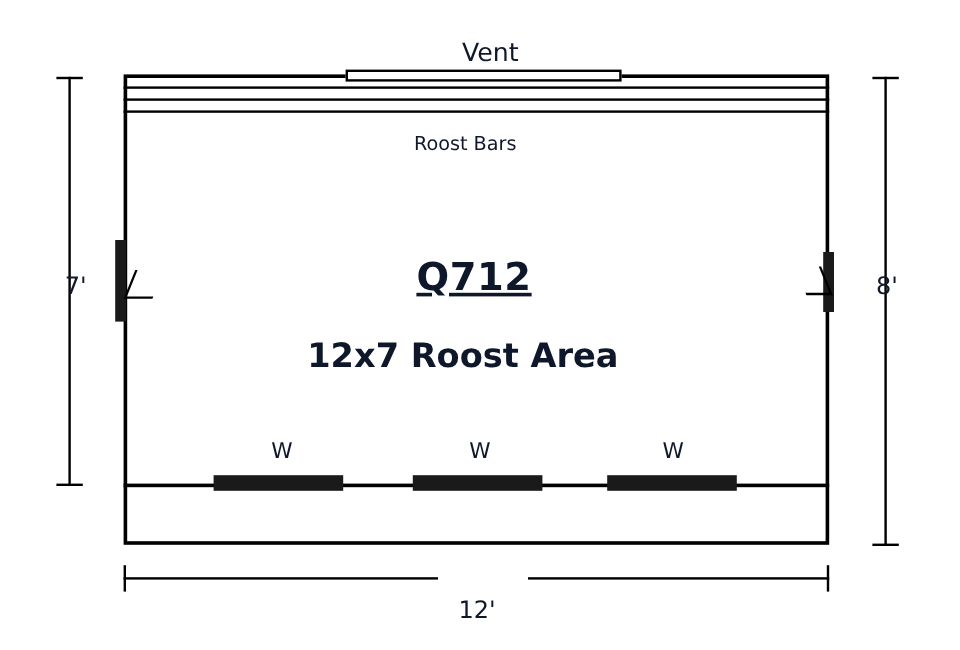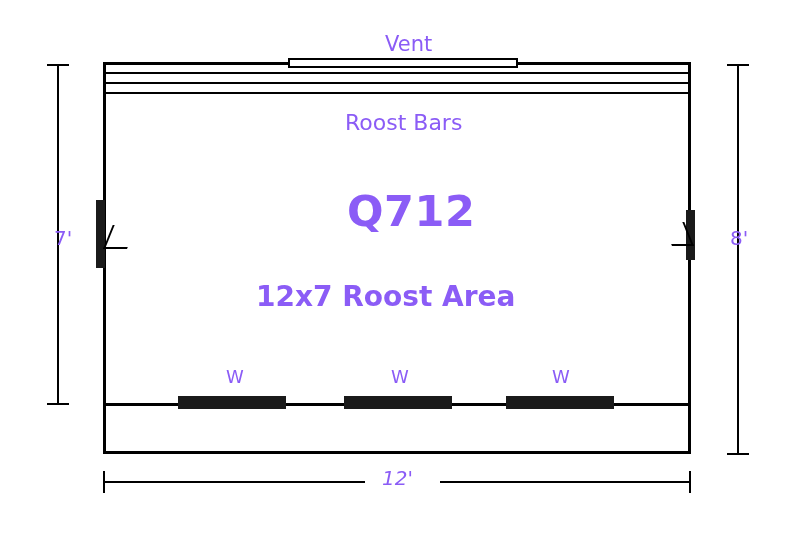--- a/index.html
+++ b/index.html
@@ -10,21 +10,21 @@
   body {
     font-family: "DejaVu Sans", sans-serif;
   }
   #stage {
     position: relative;
     width: 800px;
     height: 542px;
     background: #ffffff;
     overflow: hidden;
   }
-  .txt { position: absolute; color: #8b5cf6; white-space: nowrap; }
+  .txt { position: absolute; color: #0f172a; white-space: nowrap; }
 
   
   #coop-outline {
     position: absolute;
     left: 103px;
     top: 62px;
     width: 588px;
     height: 392px;
     border: 3px solid #000;
     box-sizing: border-box;
@@ -136,27 +136,28 @@
     background: #000;
   }
 
   
   #label-vent {
     left: 385px; top: 32px;
     font-size: 21px;
   }
   #label-roost {
     left: 345px; top: 110px;
-    font-size: 22px;
+    font-size: 16px;
   }
   #label-model {
-    left: 347px; top: 186px;
-    font-size: 43px;
+    left: 347px; top: 212px;
+    font-size: 32px;
     font-weight: bold;
     letter-spacing: 0.5px;
+    text-decoration: underline;
   }
   #label-area {
     left: 256px; top: 280px;
     font-size: 28px;
     font-weight: bold;
   }
   #label-nest {
     left: 326px; top: 418px;
     font-size: 19px;
   }
@@ -165,23 +166,22 @@
   }
   #label-dim-left {
     left: 54px; top: 226px;
     font-size: 20px;
   }
   #label-dim-right {
     left: 730px; top: 226px;
     font-size: 20px;
   }
   #label-dim-bottom {
-    left: 382px; top: 466px;
+    left: 382px; top: 496px;
     font-size: 20px;
-    font-style: italic;
   }
 </style>
 </head>
 <body>
 
 <div id="stage">
 
   <div id="coop-outline"></div>
 
   <div class="roost-line" style="top:72px;"></div>

